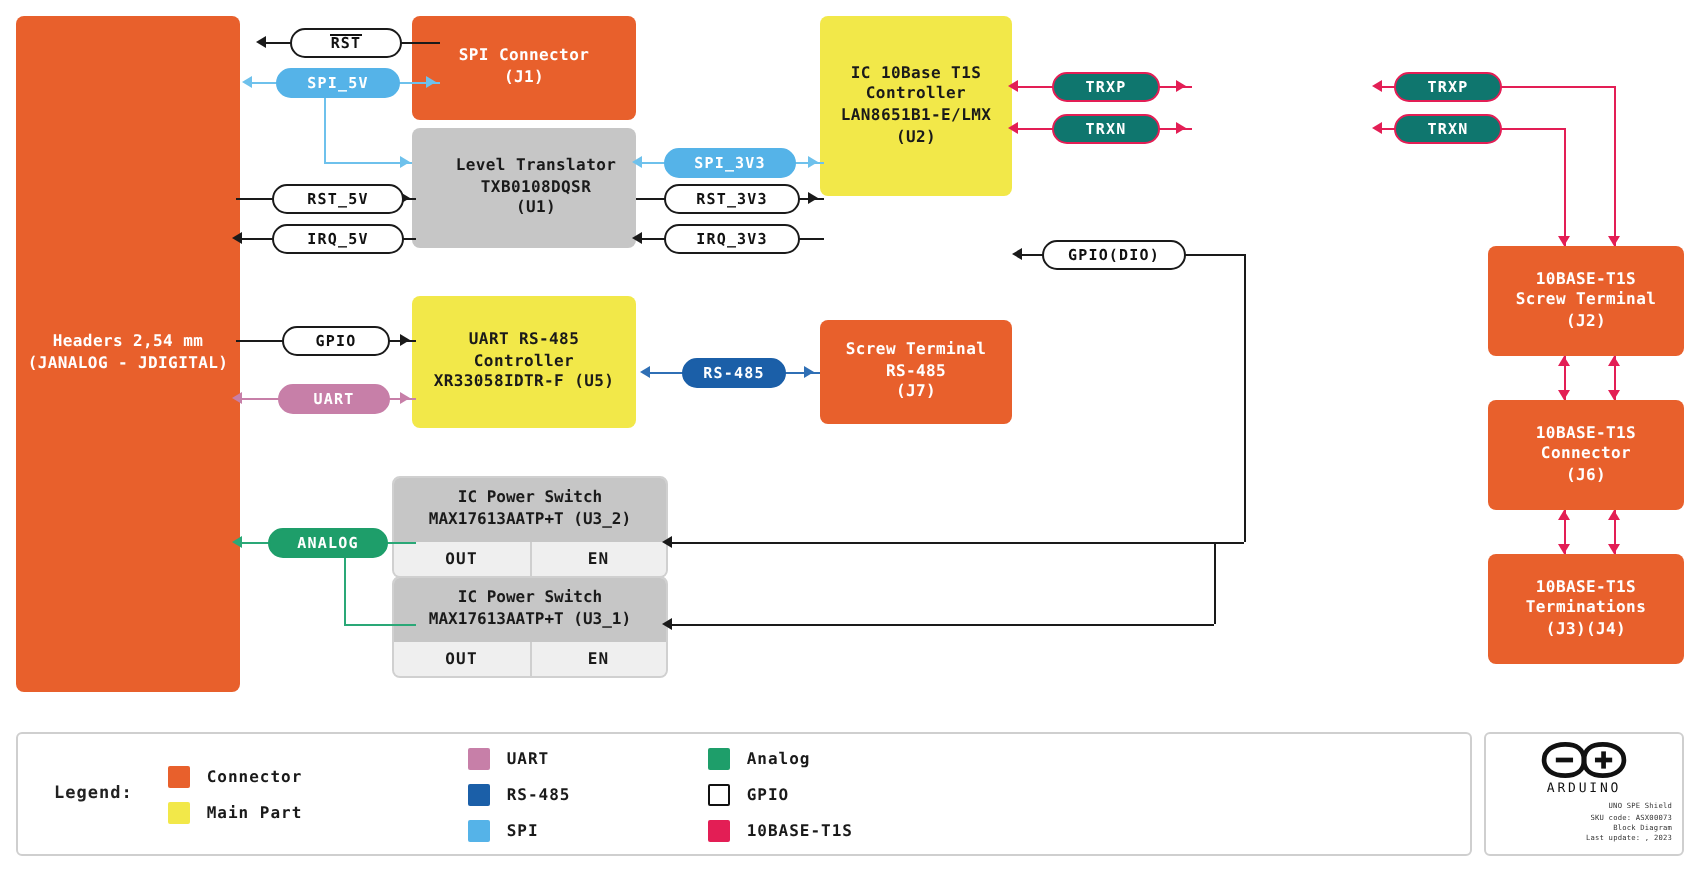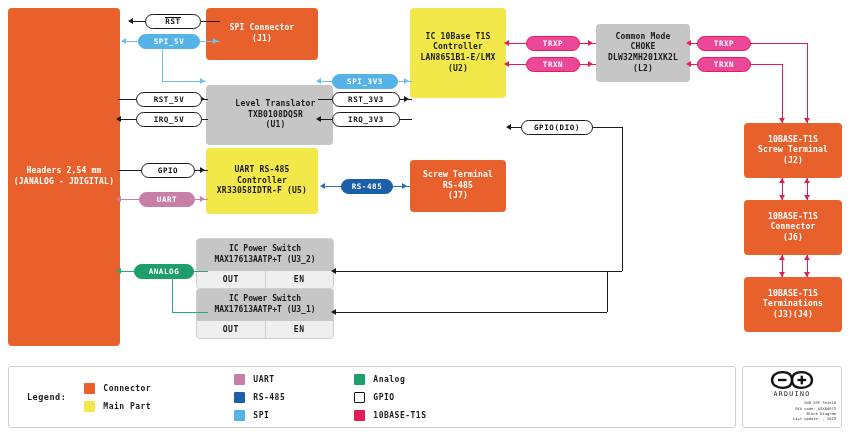--- a/index.html
+++ b/index.html
@@ -44,21 +44,21 @@
     position: absolute;
     display: flex; align-items: center; justify-content: center;
     height: 15px; border-radius: 9px;
     font-size: 7.5px; font-weight: bold; letter-spacing: 0.6px;
     white-space: nowrap; z-index: 6;
   }
   .pill-white { background: #ffffff; color: #111111; border: 1.3px solid #1a1a1a; }
   .pill-spi   { background: #55B3E8; color: #ffffff; border: 1.3px solid #55B3E8; }
   .pill-uart  { background: #C77FA8; color: #ffffff; border: 1.3px solid #C77FA8; }
   .pill-rs485 { background: #1B5FA8; color: #ffffff; border: 1.3px solid #1B5FA8; }
-  .pill-t1s   { background: #ec4899; color: #ffffff; border: 1.3px solid #E31E55; }
+  .pill-t1s   { background: #0f766e; color: #ffffff; border: 1.3px solid #E31E55; }
   .pill-analog{ background: #1E9E6A; color: #ffffff; border: 1.3px solid #1E9E6A; }
   .ovl { display:inline-block; border-top:1.2px solid #111; line-height:1.05; }
 
   
   .wire { position: absolute; z-index: 1; }
   .wire.h { height: 0; border-top-width: 1.4px; border-top-style: solid; }
   .wire.v { width: 0; border-left-width: 1.4px; border-left-style: solid; }
   .k  { border-color: #1a1a1a; }
   .sb { border-color: #6EC1EC; }
   .pk { border-color: #E31E55; }
@@ -200,45 +200,39 @@
   <div class="blk orange" style="left:8px; top:8px; width:112px; height:338px;">
     <span class="ln">Headers 2,54 mm</span>
     <span class="ln">(JANALOG - JDIGITAL)</span>
   </div>
 
   <div class="blk orange" style="left:206px; top:8px; width:112px; height:52px;">
     <span class="ln">SPI Connector</span>
     <span class="ln">(J1)</span>
   </div>
 
-  <div class="blk grey" style="left:206px; top:85px; width:127px; height:60px;padding-left:12px;">
+  <div class="blk grey" style="left:206px; top:64px; width:112px; height:60px;padding-left:12px;">
     <span class="ln">Level Translator</span>
     <span class="ln">TXB0108DQSR</span>
     <span class="ln">(U1)</span>
   </div>
 
   <div class="blk yellow" style="left:206px; top:148px; width:112px; height:66px;">
     <span class="ln">UART RS-485</span>
     <span class="ln">Controller</span>
     <span class="ln">XR33058IDTR-F (U5)</span>
   </div>
 
   <div class="blk yellow" style="left:410px; top:8px; width:96px; height:90px;">
     <span class="ln">IC 10Base T1S</span>
     <span class="ln">Controller</span>
     <span class="ln">LAN8651B1-E/LMX</span>
     <span class="ln">(U2)</span>
   </div>
 
-  <div class="blk grey" style="left:596px; top:24px; width:94px; height:58px;">
-    <span class="ln">Common Mode</span>
-    <span class="ln">CHOKE</span>
-    <span class="ln">DLW32MH201XK2L</span>
-    <span class="ln">(L2)</span>
-  </div>
 
   <div class="blk orange" style="left:410px; top:160px; width:96px; height:52px;">
     <span class="ln">Screw Terminal</span>
     <span class="ln">RS-485</span>
     <span class="ln">(J7)</span>
   </div>
 
   <div class="blk orange" style="left:744px; top:123px; width:98px; height:55px;">
     <span class="ln">10BASE-T1S</span>
     <span class="ln">Screw Terminal</span>

